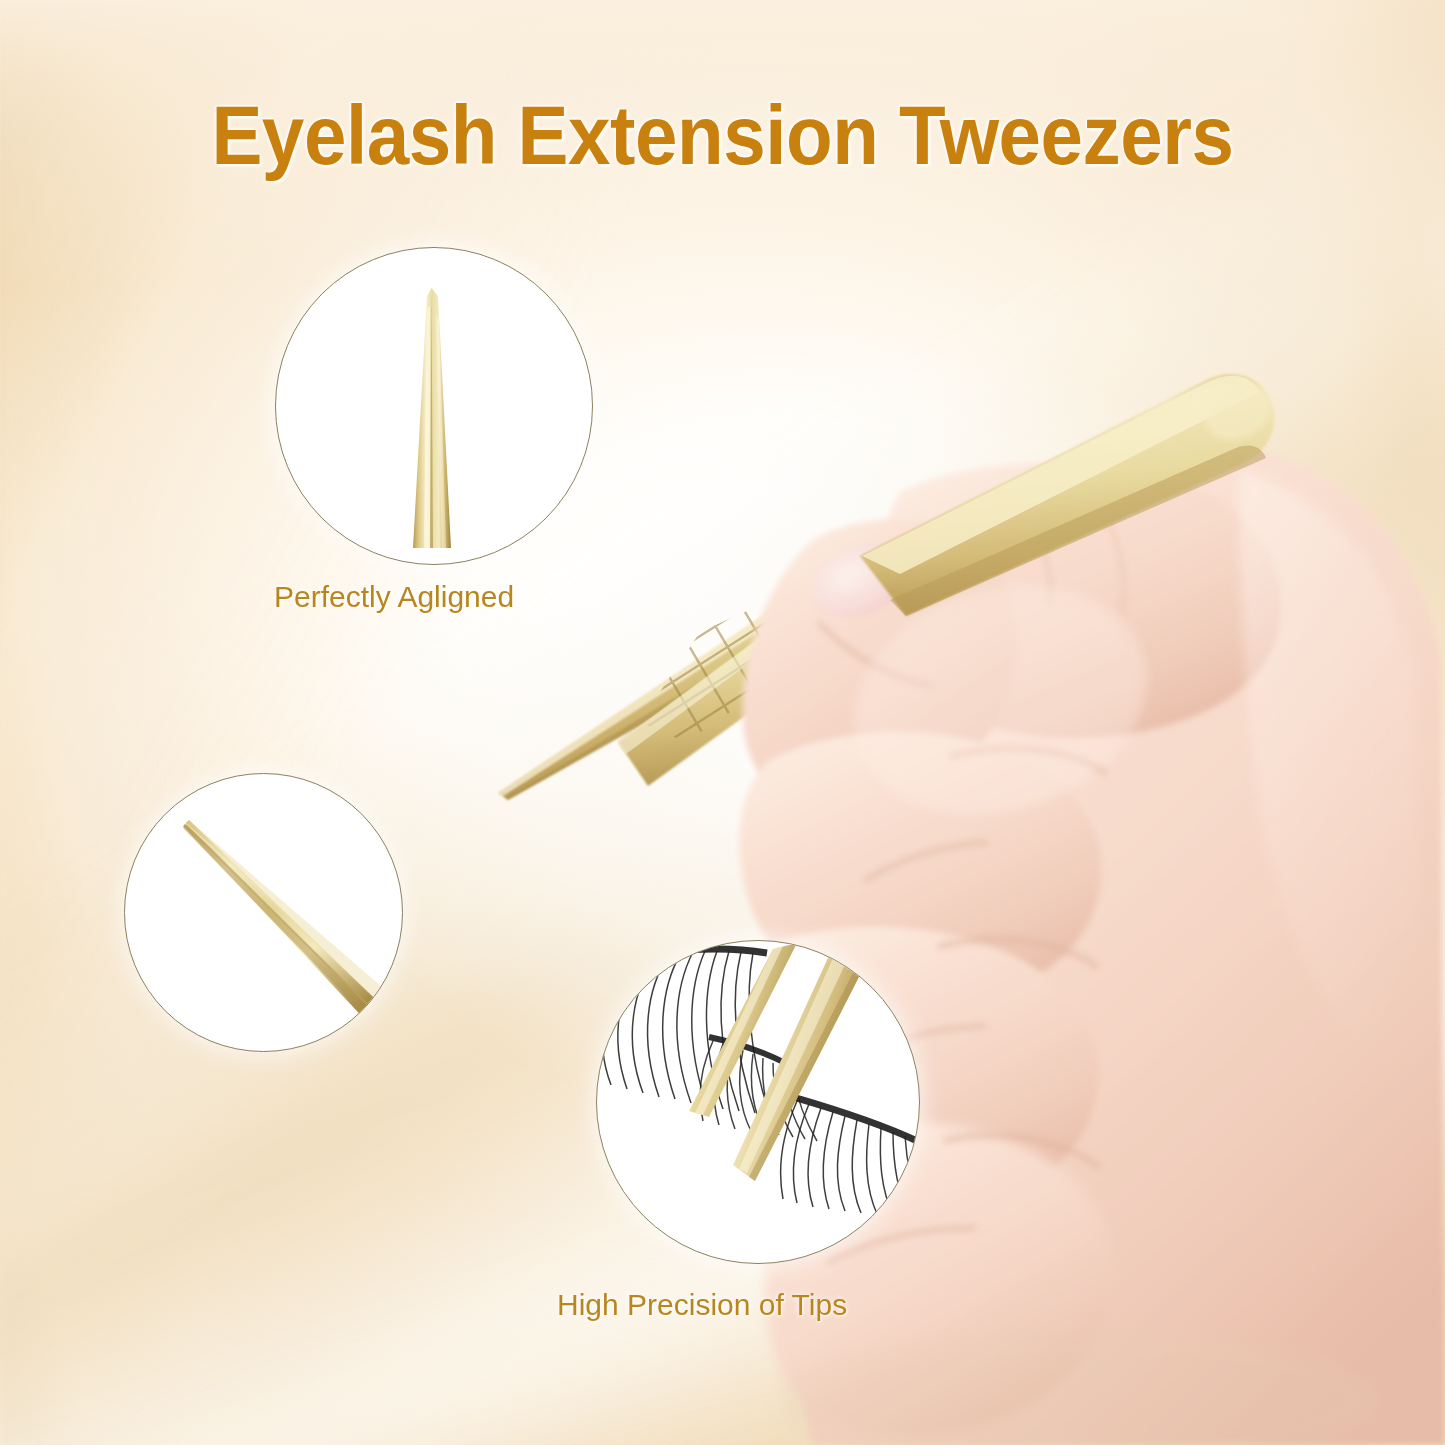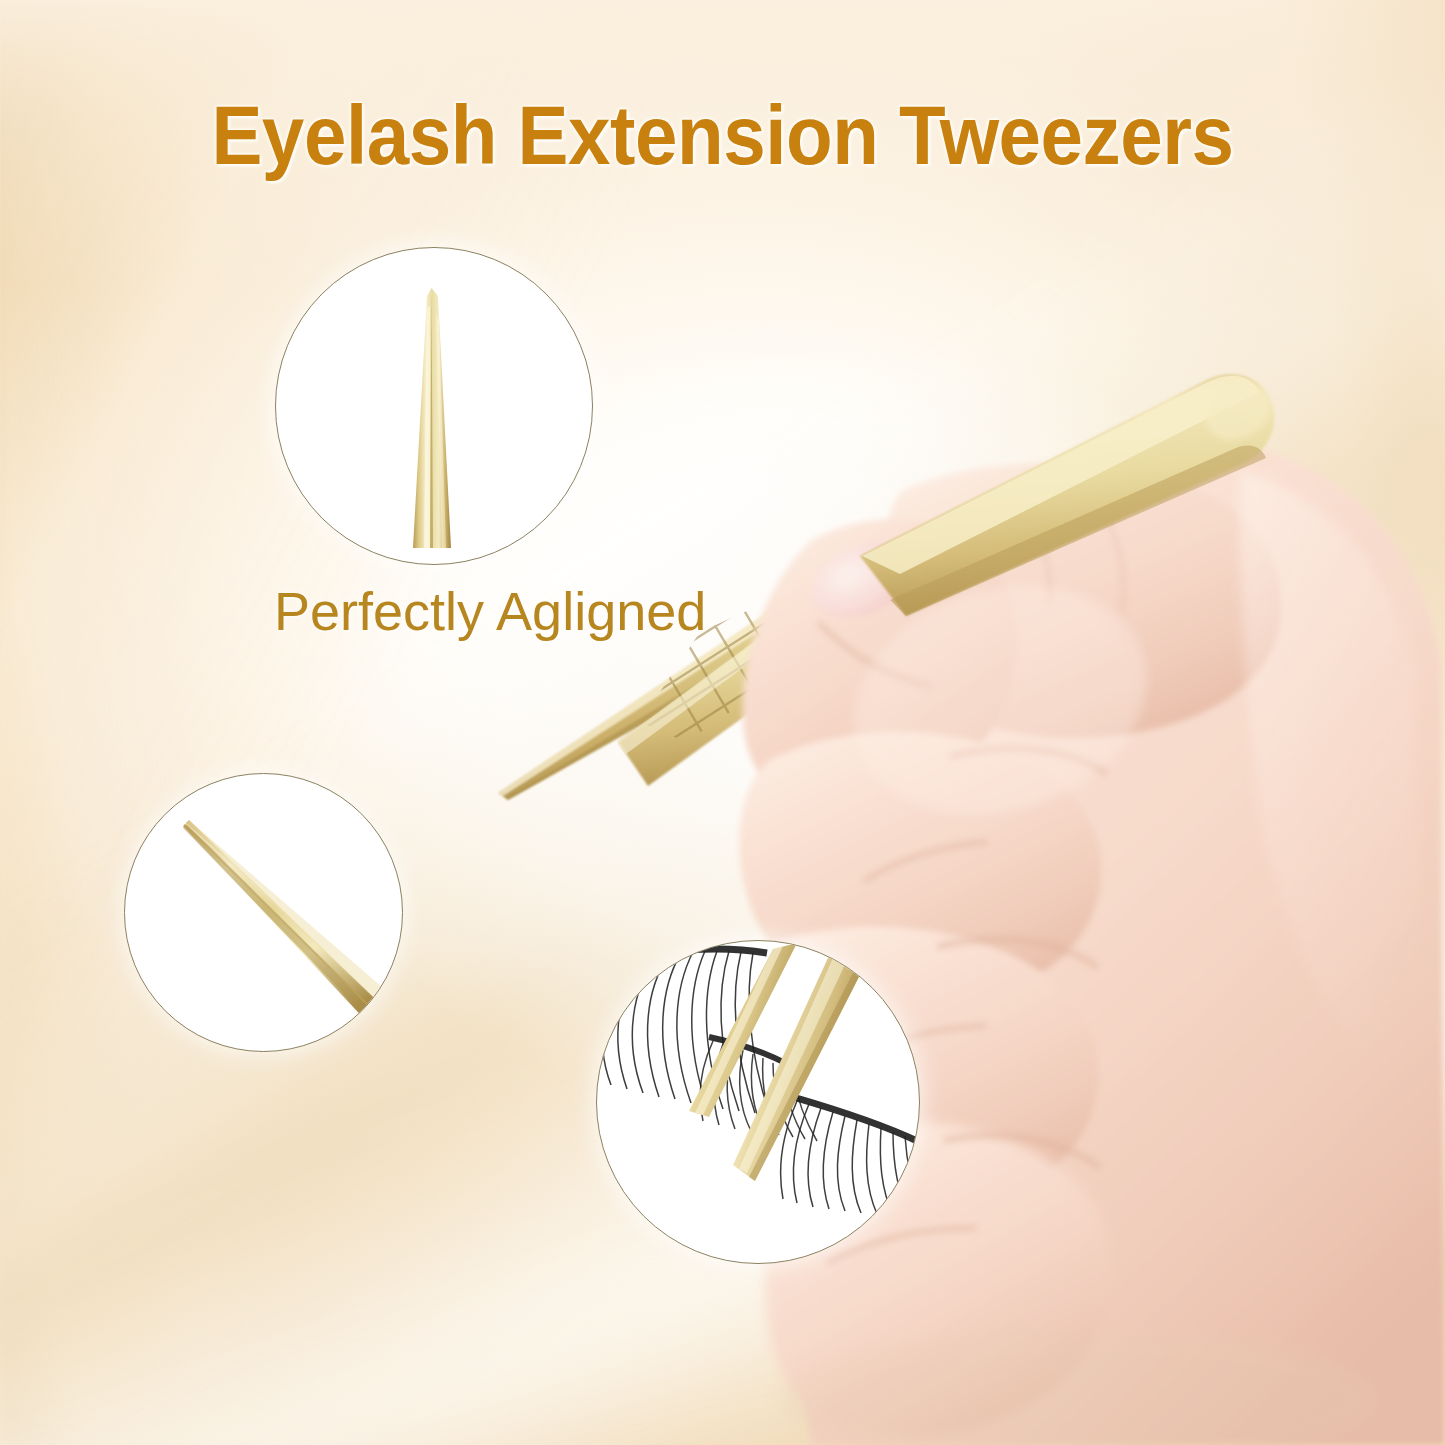--- a/index.html
+++ b/index.html
@@ -137,21 +137,21 @@
     overflow: hidden;
     box-shadow: 0 0 26px rgba(255,255,255,0.85);
   }
   #circle-aligned { left: 275px; top: 247px; width: 316px; height: 316px; }
   #circle-closed  { left: 124px; top: 773px; width: 277px; height: 277px; }
   #circle-tips    { left: 596px; top: 940px; width: 322px; height: 322px; }
 
   .caption {
     position: absolute;
     font-family: "Liberation Sans", sans-serif;
-    font-size: 54px;
+    font-size: 30px;
     font-weight: normal;
     color: #b8861f;
     white-space: nowrap;
     text-shadow: 0 0 6px rgba(255,255,255,0.95), 1px 1px 2px rgba(255,255,255,0.8);
   }
   #caption-aligned { left: 274px; top: 580px; }
   #caption-closed  { left: 131px; top: 1101px; }
   #caption-tips    { left: 557px; top: 1288px; }
 
   
@@ -470,16 +470,17 @@
       </g>
 
       <path d="M 176 8 L 200 2 L 112 176 L 92 170 Z" fill="url(#c3g)"></path>
       <path d="M 176 8 L 186 5 L 106 174 L 98 172 Z" fill="#fbf4d8" opacity="0.6"></path>
 
       <path d="M 236 6 L 268 24 L 158 240 L 136 224 Z" fill="url(#c3g2)"></path>
       <path d="M 240 8 L 252 15 L 150 232 L 142 228 Z" fill="#fcf6dd" opacity="0.55"></path>
       <path d="M 262 20 L 268 24 L 158 240 L 152 236 Z" fill="#a48843" opacity="0.45"></path>
     </svg>
   </div>
+  <div class="caption" id="caption-tips">High Precision of Tips</div>
 
   <div id="title">Eyelash Extension Tweezers</div>
 
 </div>
 
 </body></html>

